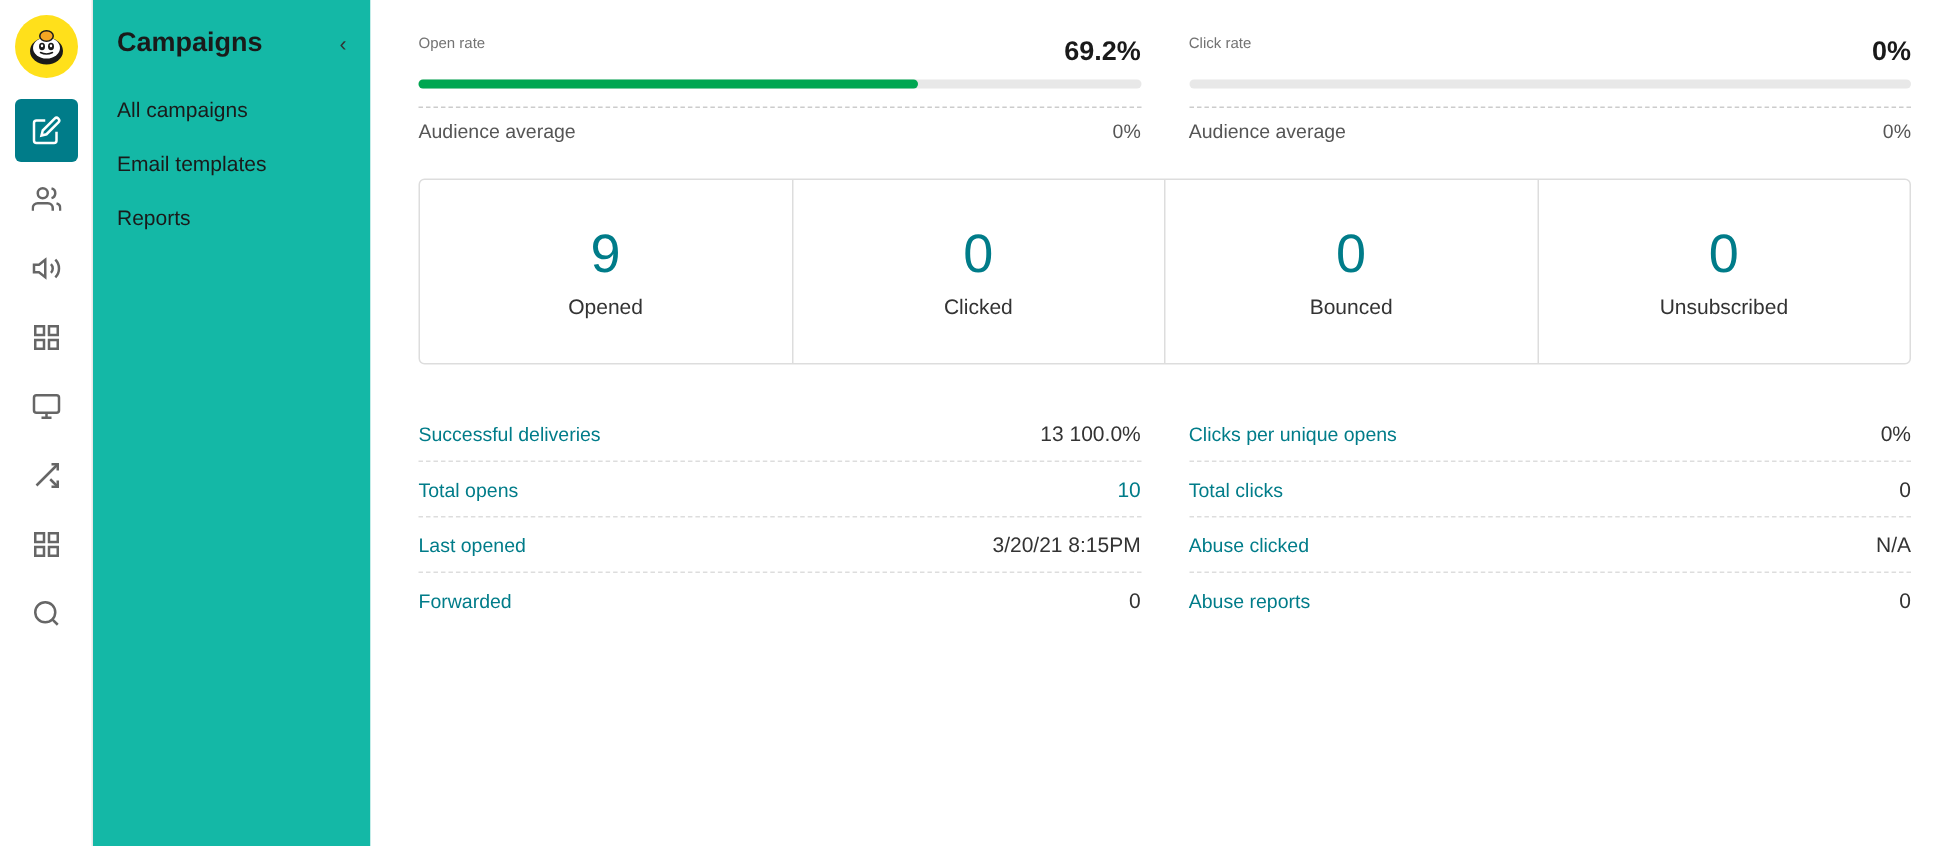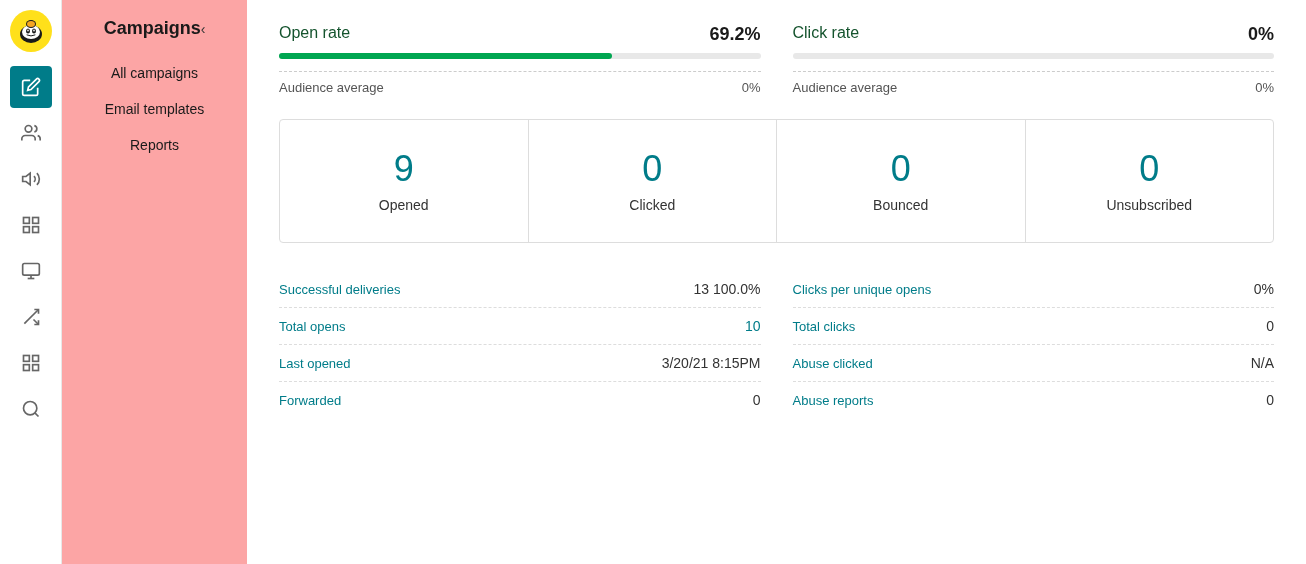--- a/index.html
+++ b/index.html
@@ -33,25 +33,24 @@
       font-size: 18px;
     }
     .icon-btn.active {
       background: #007c89;
       color: #fff;
     }
 
     
     .sidebar {
       width: 185px;
-      background: #fca5a5;
+      background: #14b8a6;
       display: flex;
       flex-direction: column;
       padding-top: 8px;
-      align-items: center;
     }
     .sidebar-header {
       display: flex;
       align-items: center;
       justify-content: space-between;
       padding: 10px 16px 16px 16px;
     }
     .sidebar-title {
       font-size: 18px;
       font-weight: 700;
@@ -86,22 +85,22 @@
     }
     .rate-block {
       flex: 1;
     }
     .rate-header {
       display: flex;
       justify-content: space-between;
       margin-bottom: 8px;
     }
     .rate-label {
-      font-size: 16px;
-      color: #14532d;
+      font-size: 10px;
+      color: #737373;
       font-weight: 500;
     }
     .rate-value {
       font-size: 18px;
       font-weight: 600;
       color: #1a1a1a;
     }
     .progress-bar-bg {
       height: 6px;
       background: #e8e8e8;

